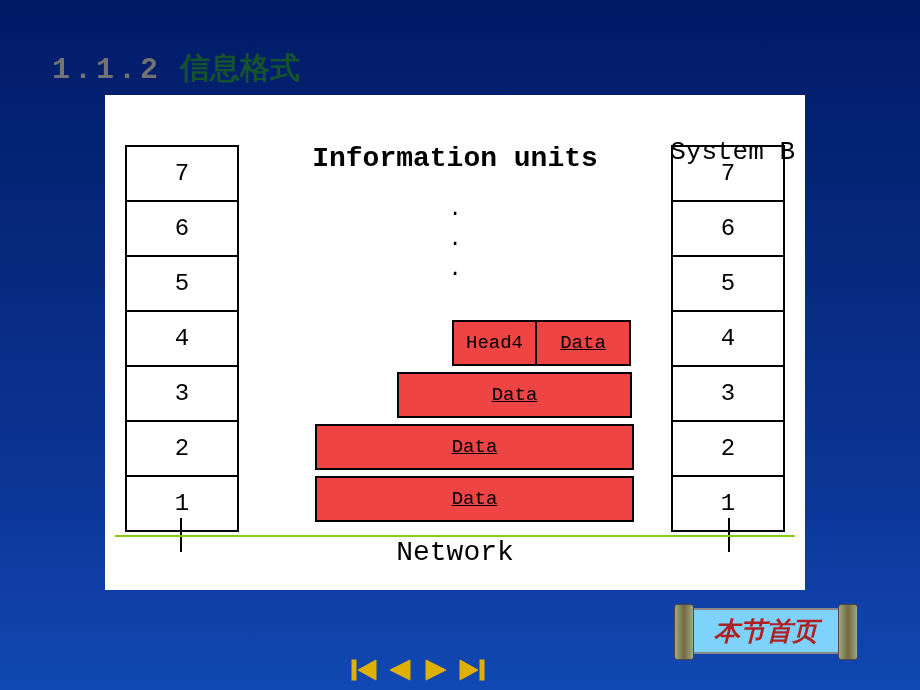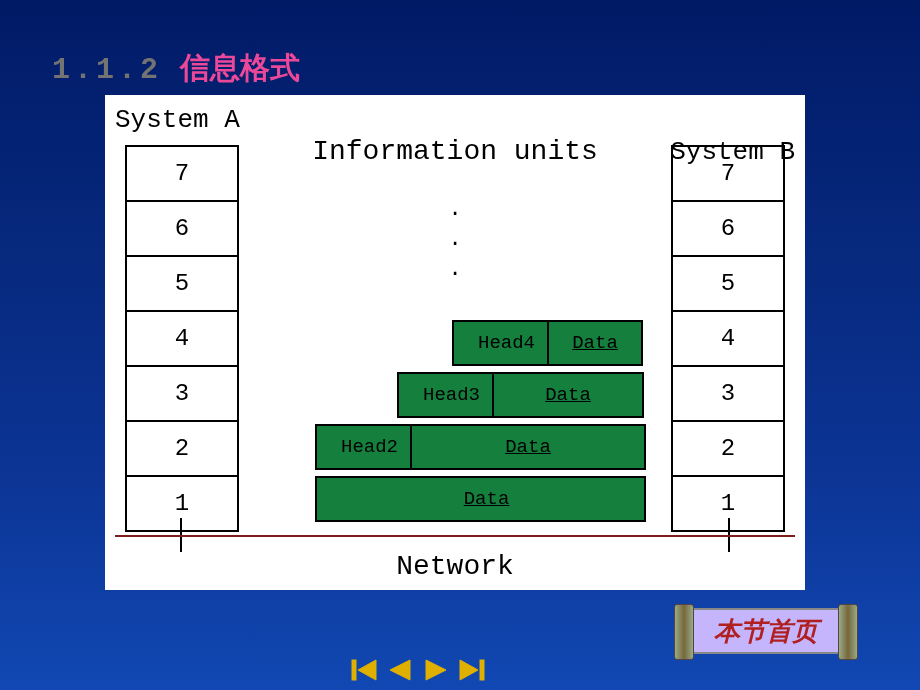--- a/index.html
+++ b/index.html
@@ -16,21 +16,21 @@
 
   .title {
     position: absolute;
     left: 52px;
     top: 48px;
     font-size: 30px;
     font-weight: bold;
     color: #f2f2c8;
   }
   .title .num { color: #737373; letter-spacing: 4px; }
-  .title .txt { color: #ec4899; }
+  .title .txt { color: #14532d; }
 
   .panel {
     position: absolute;
     left: 105px;
     top: 95px;
     width: 700px;
     height: 495px;
     background: #ffffff;
     color: #000;
   }
@@ -44,24 +44,25 @@
   .syslabel {
     position: absolute;
     top: 10px;
     font-size: 26px;
   }
   #sysA { left: 10px; }
   #sysB { right: 10px; margin-top: 32px; }
 
   .info-title {
     position: absolute;
-    top: 41px;
+    top: 48px;
     left: 0; right: 0;
     text-align: center;
     font-size: 28px;
+    font-weight: bold;
   }
 
   .layers {
     position: absolute;
     top: 50px;
     width: 110px;
     border: 2px solid #000;
   }
   .layers.left  { left: 20px; }
   .layers.right { right: 20px; }
@@ -81,57 +82,57 @@
     background: #000;
     top: 423px;
   }
   .vstem.left  { left: 75px; }
   .vstem.right { right: 75px; }
 
   .network {
     position: absolute;
     left: 10px; right: 10px;
     top: 440px;
-    border-top: 2px solid #7f1d1d;
+    border-top: 2px solid #84cc16;
     text-align: center;
     font-size: 28px;
-    padding-top: 14px;
+    padding-top: 0;
   }
 
   .dots {
     position: absolute;
     left: 0; right: 0;
     top: 100px;
     text-align: center;
     font-size: 22px;
     letter-spacing: 0;
     line-height: 30px;
   }
 
   .units { position: absolute; left: 180px; right: 140px; top: 225px; }
-  .u { position: absolute; display: flex; height: 42px; border: 2px solid #000; background: #15803d; padding-left: 12px; }
+  .u { position: absolute; display: flex; height: 42px; border: 2px solid #000; background: #ef4444; }
   .u .hd, .u .dt { border-right: 2px solid #000; display: flex; align-items: center; justify-content: center; padding: 0 8px; font-size: 19px; }
   .u .dt { border-right: none; flex: 1; text-decoration: underline; }
 
   #u4 { top: 0;    left: 167px; width: 175px; }
   #u4 .hd { width: 65px; }
   #u3 { top: 52px; left: 112px; width: 231px; }
   #u3 .hd { width: 65px; }
   #u2 { top: 104px;left: 30px;  width: 315px; }
   #u2 .hd { width: 65px; }
   #u1 { top: 156px;left: 30px;  width: 315px; }
 
   
   .scroll-btn {
     position: absolute;
     right: 72px;
     top: 608px;
     width: 160px;
     height: 42px;
-    background: #c4b5fd;
+    background: #7dd3fc;
     border: 2px solid #888;
     display: flex;
     align-items: center;
     justify-content: center;
   }
   .scroll-btn .curlL, .scroll-btn .curlR {
     position: absolute;
     top: -6px;
     width: 18px; height: 54px;
     background: linear-gradient(90deg,#9a8,#76673a,#9a8);
@@ -168,21 +169,20 @@
 </head>
 <body>
 
 <div class="title">
   <span class="num">1.1.2</span>
   <span class="txt">信息格式</span>
 </div>
 
 <div class="panel">
   <div class="inner">
-    <div id="sysA" class="syslabel">System A</div>
     <div id="sysB" class="syslabel">System B</div>
     <div class="info-title">Information units</div>
 
     <div class="layers left">
       <div class="cell">7</div>
       <div class="cell">6</div>
       <div class="cell">5</div>
       <div class="cell">4</div>
       <div class="cell">3</div>
       <div class="cell">2</div>
@@ -202,25 +202,23 @@
     <div class="dots" style="white-space:pre;">.
 .
 .</div>
 
     <div class="units">
       <div id="u4" class="u">
         <div class="hd">Head4</div>
         <div class="dt">Data</div>
       </div>
       <div id="u3" class="u">
-        <div class="hd">Head3</div>
         <div class="dt">Data</div>
       </div>
       <div id="u2" class="u">
-        <div class="hd">Head2</div>
         <div class="dt">Data</div>
       </div>
       <div id="u1" class="u">
         <div class="dt">Data</div>
       </div>
     </div>
 
     <div class="vstem left"></div>
     <div class="vstem right"></div>
 

